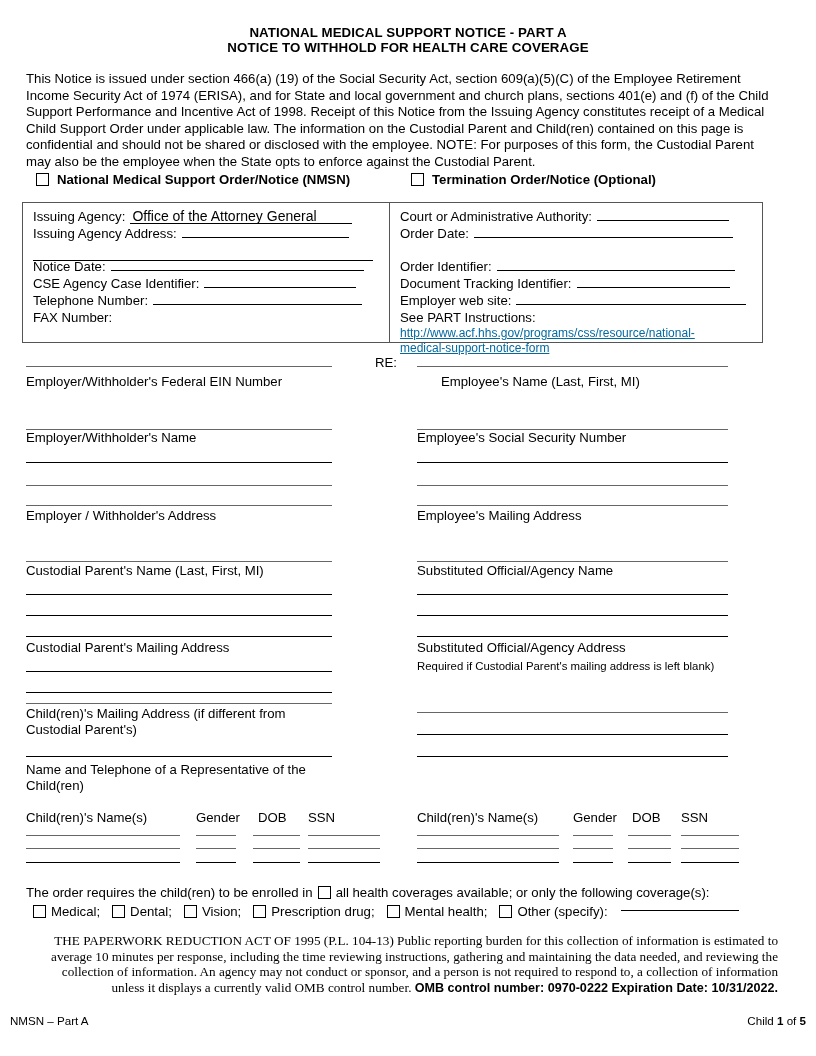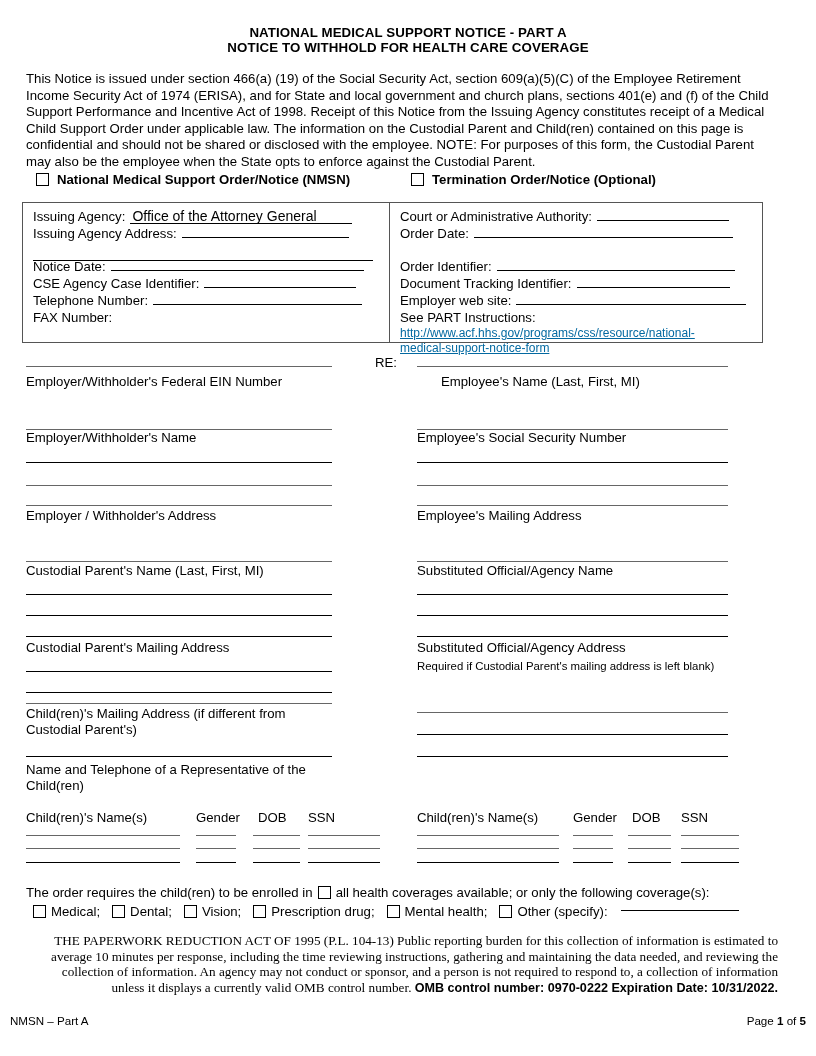--- a/index.html
+++ b/index.html
@@ -448,16 +448,16 @@
       <span class="cov-blank"></span>
     </span>
   </div>
 
   <div class="pra">
     <span>THE PAPERWORK REDUCTION ACT OF 1995 (P.L. 104-13) Public reporting burden for this collection of information is estimated to average 10 minutes per response, including the time reviewing instructions, gathering and maintaining the data needed, and reviewing the collection of information.  An agency may not conduct or sponsor, and a person is not required to respond to, a collection of information unless it displays a currently valid OMB control number.  </span><b>OMB control number: 0970-0222 Expiration Date: 10/31/2022.</b>
   </div>
 
   <div class="footer-left">NMSN – Part A</div>
   <div class="footer-right">
-    <span>Page </span><b>1</b><span> of </span><b>5</b>
+    <span>Child </span><b>1</b><span> of </span><b>5</b>
   </div>
 
 </div>
 
 </body></html>

